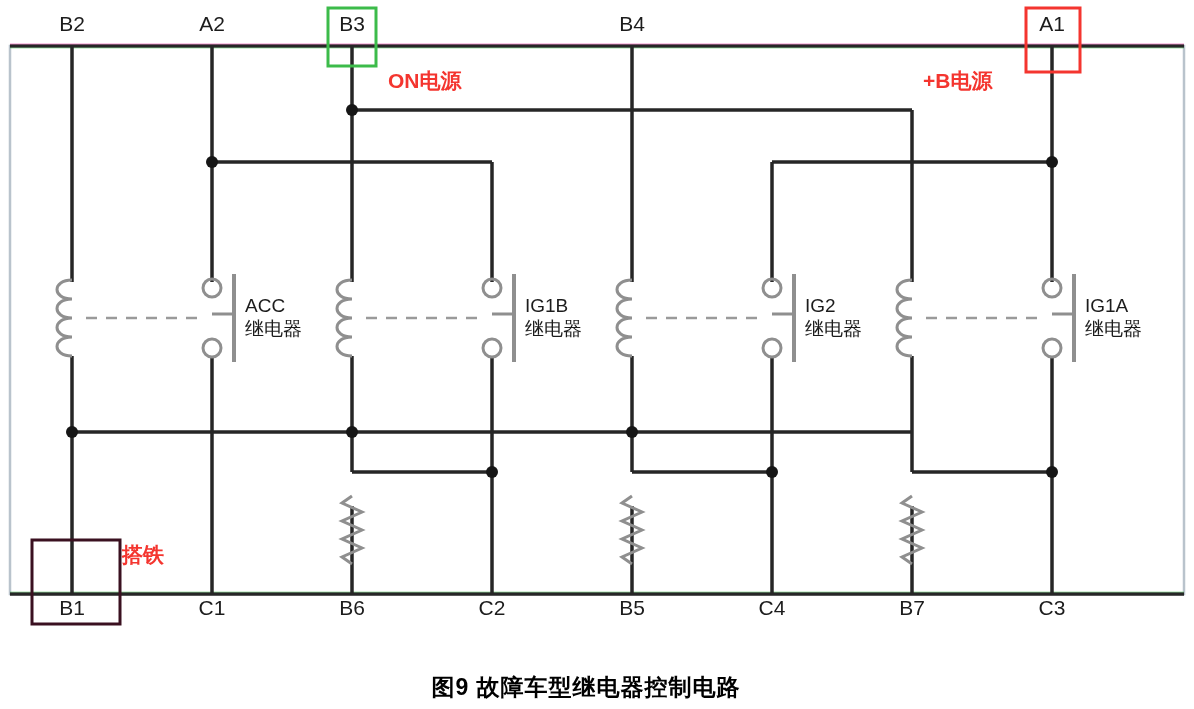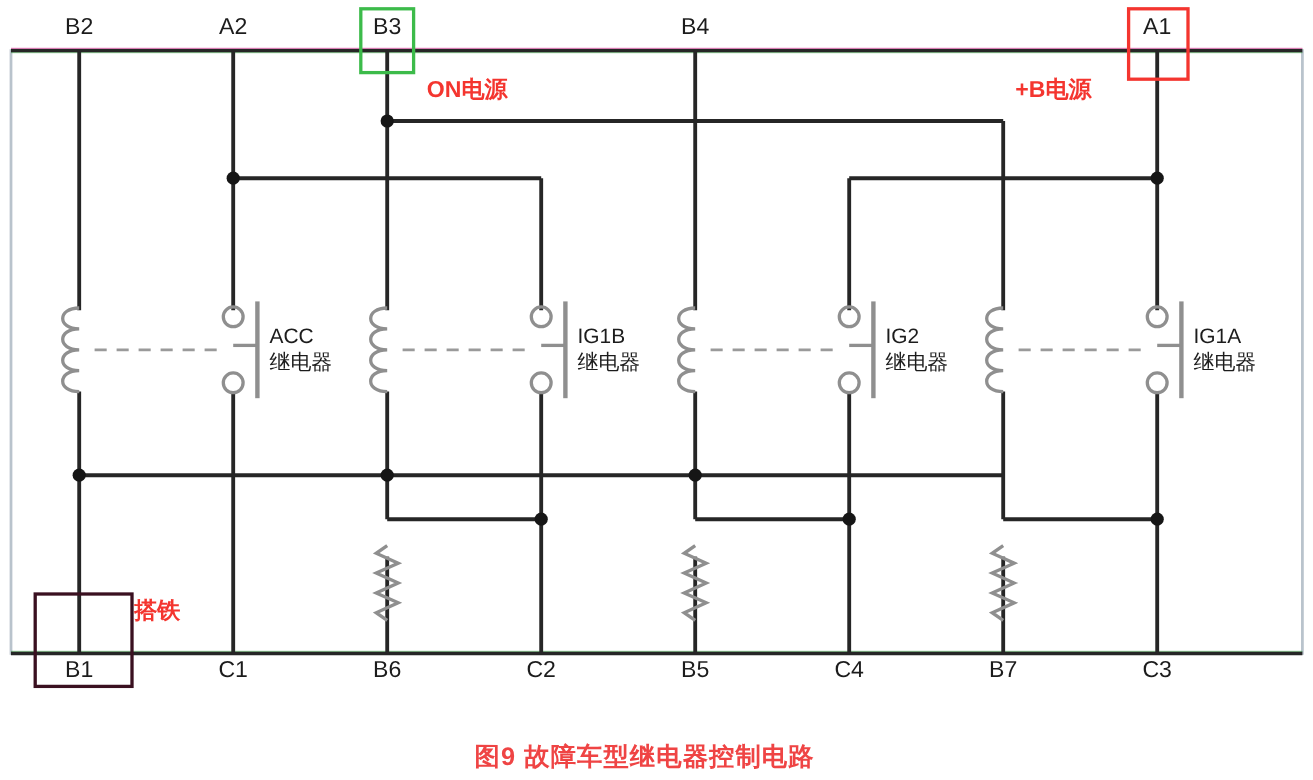--- a/index.html
+++ b/index.html
@@ -27,21 +27,21 @@
     height: 709px;
   }
   .cap {
     position: absolute;
     left: 0;
     top: 672px;
     width: 1172px;
     text-align: center;
     font-size: 23px;
     font-weight: 700;
-    color: #ef4444;
+    color: #000000;
     letter-spacing: 1px;
   }
   text {
     font-family: "Liberation Sans", "DejaVu Sans", sans-serif;
   }
   .term-label {
     font-size: 21px;
     fill: #1c1c1c;
   }
   .relay-label {

